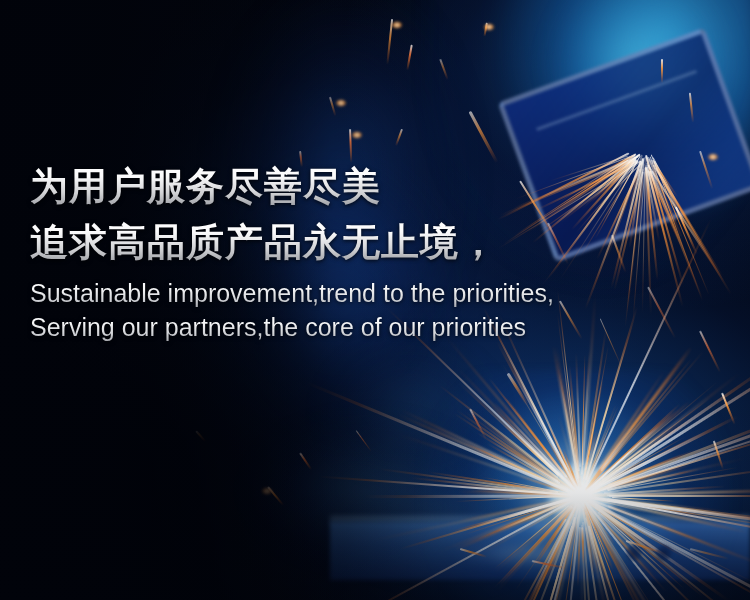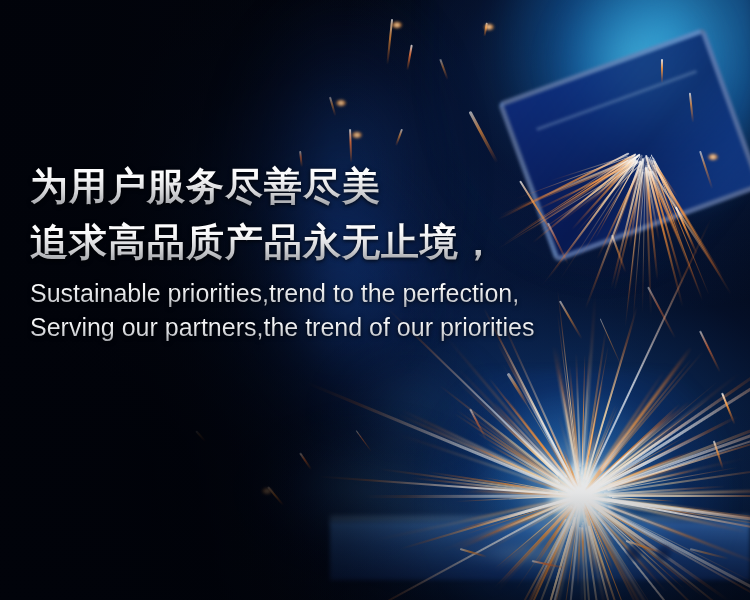--- a/index.html
+++ b/index.html
@@ -532,18 +532,18 @@
       <div class="bolt" style="position: absolute; left: 626px; top: 545px;"></div>
       <div class="bolt" style="position: absolute; left: 656px; top: 545px;"></div>
     </div>
 
   <div class="layer" id="bg-vignette"></div>
 
   <div id="text-block">
     <div class="cn-line">为用户服务尽善尽美</div>
     <div class="cn-line">追求高品质产品永无止境，</div>
     <div id="en-group">
-      <div class="en-line">Sustainable priorities,trend to the perfection,</div>
-      <div class="en-line">Serving our partners,the trend of our priorities</div>
+      <div class="en-line">Sustainable improvement,trend to the priorities,</div>
+      <div class="en-line">Serving our partners,the core of our priorities</div>
     </div>
   </div>
 
 </div>
 
 </body></html>

